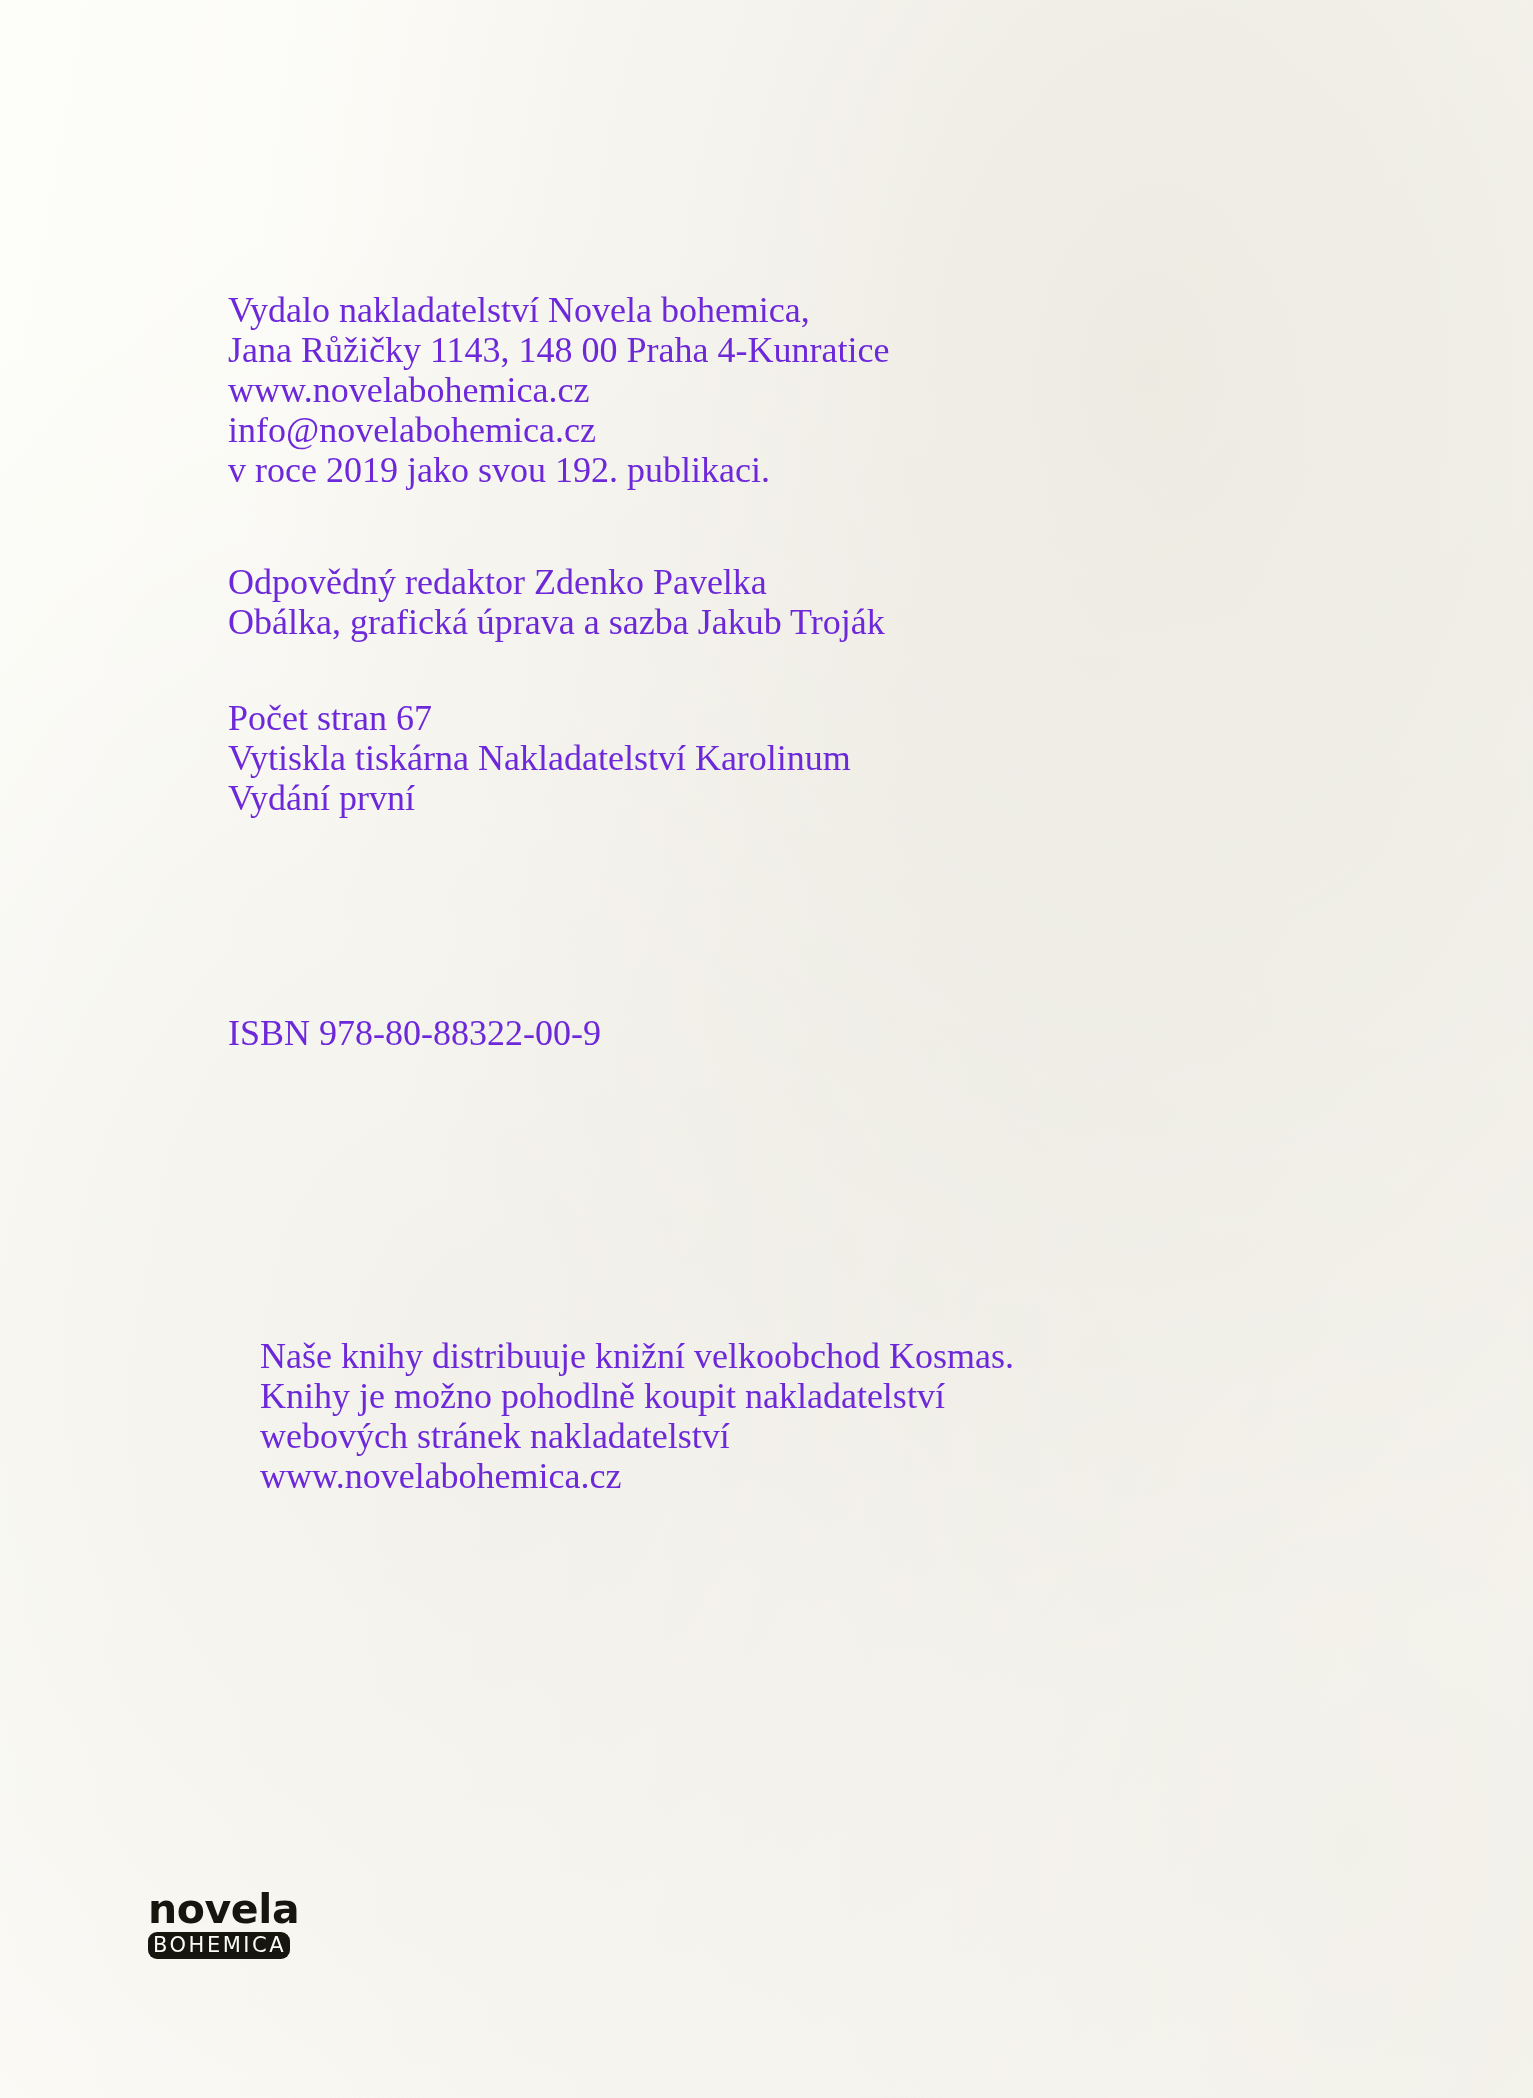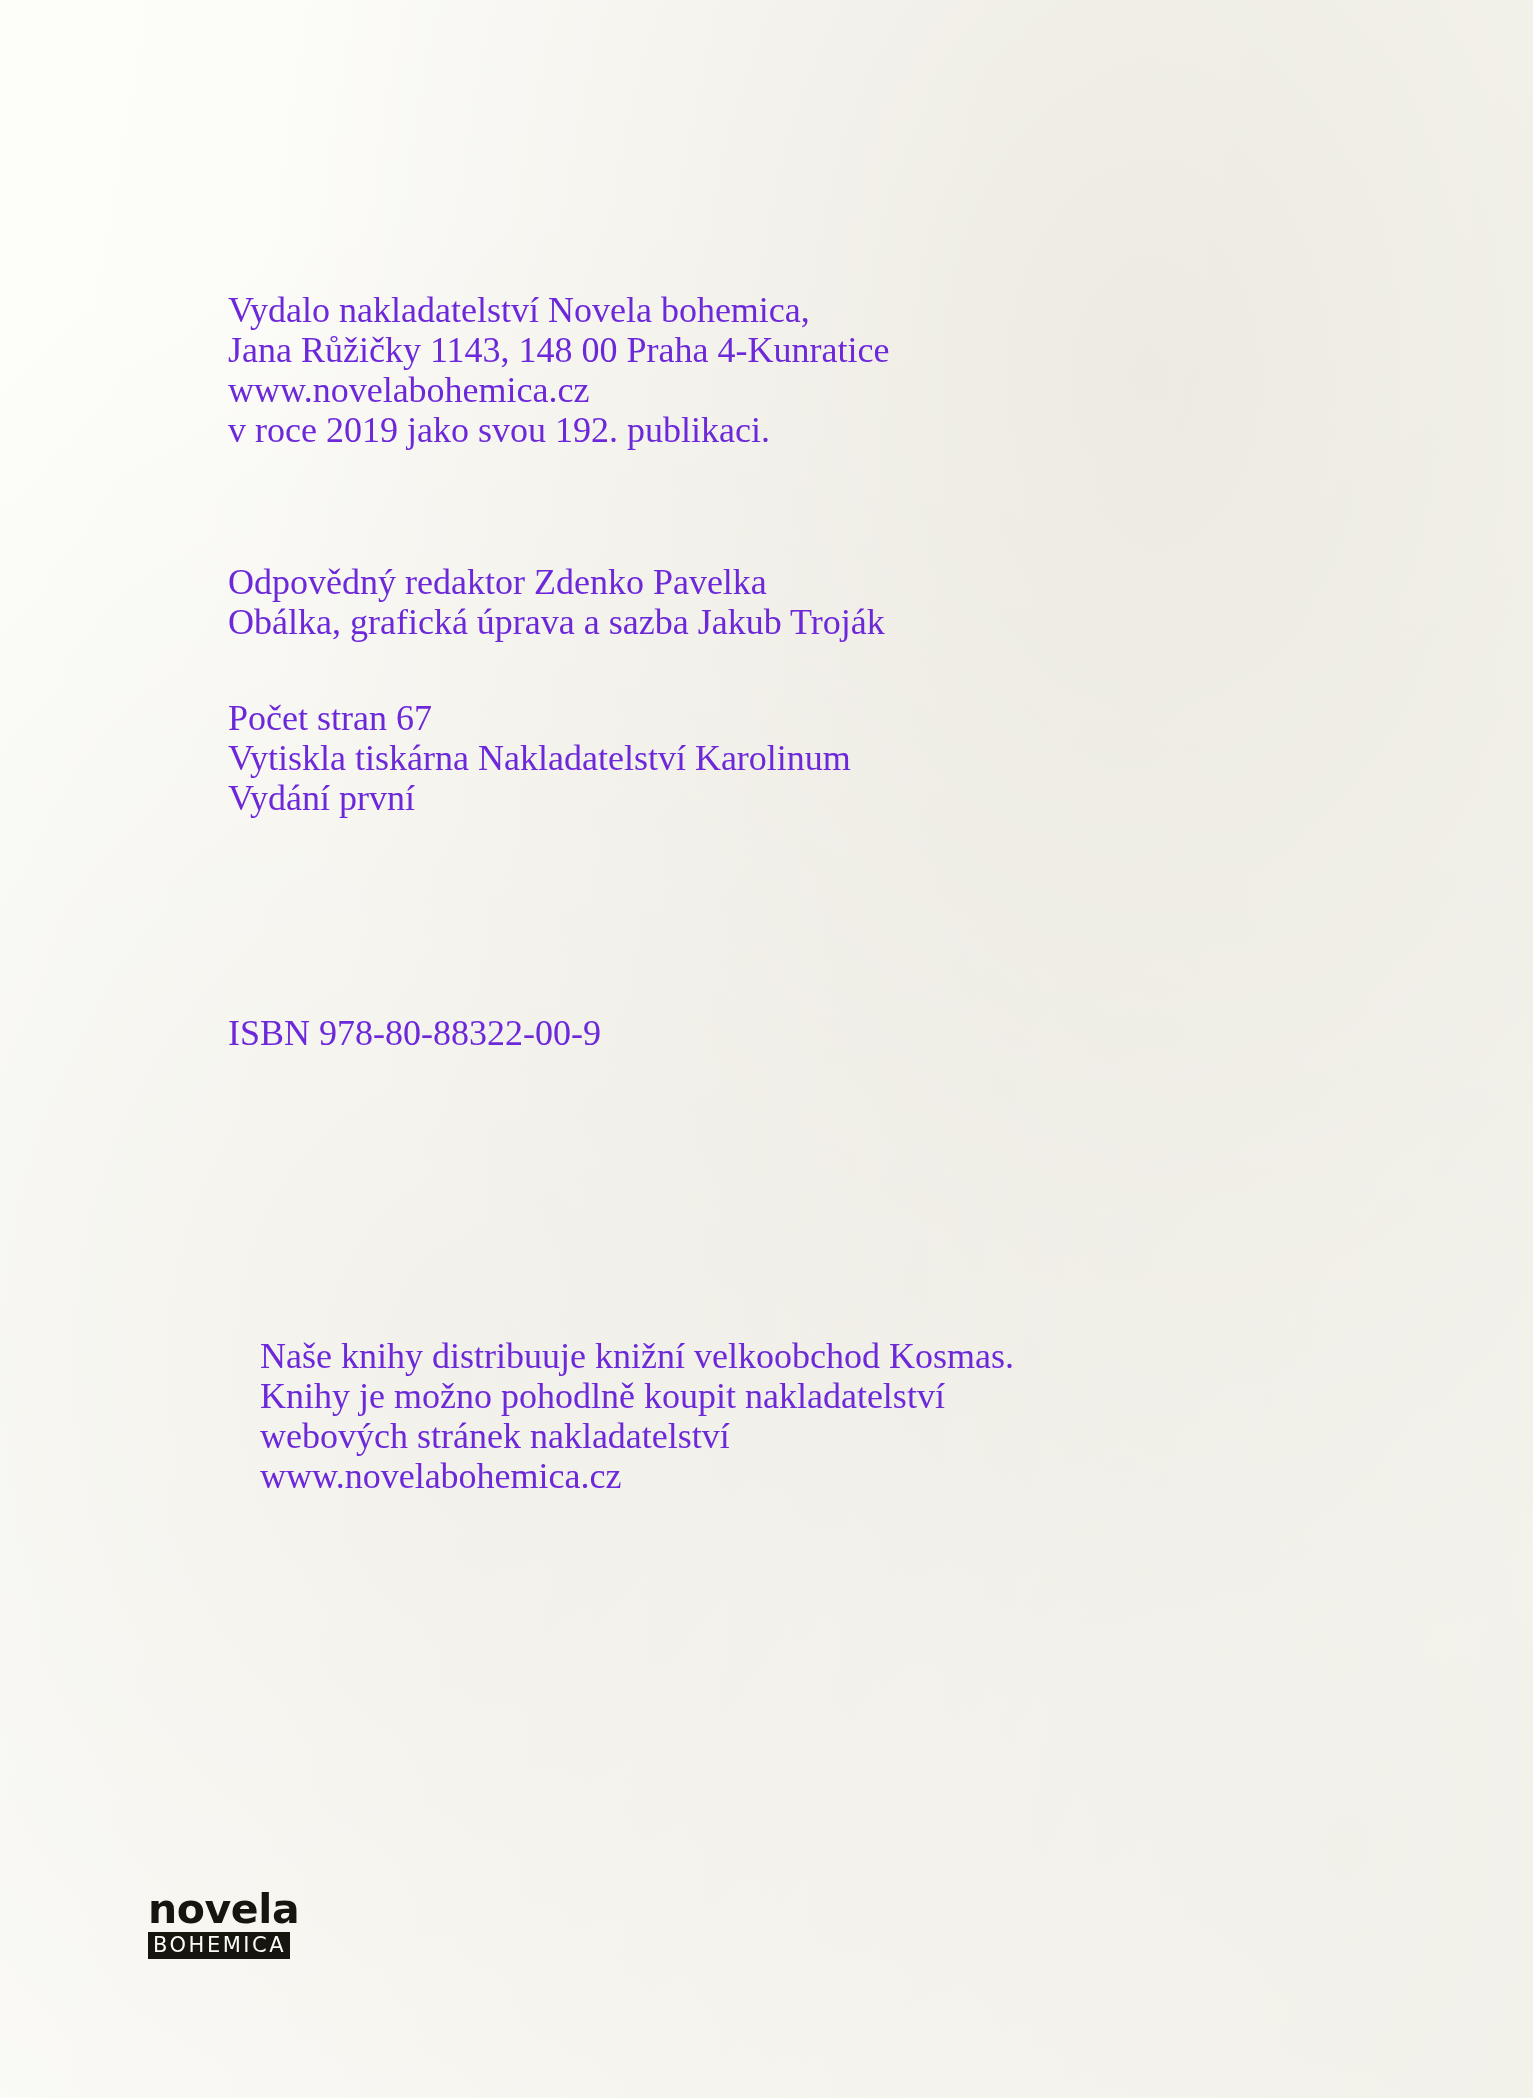--- a/index.html
+++ b/index.html
@@ -80,34 +80,36 @@
   .logo-bar {
     margin-top: 2px;
     background: #16160f;
     color: #fbfbf7;
     font-family: "DejaVu Sans", sans-serif;
     font-size: 21px;
     letter-spacing: 0.12em;
     line-height: 27px;
     padding: 0 4px 0 5px;
     display: inline-block;
+    border-radius: 9px;
   }
 </style>
 </head>
 <body>
 
 <div class="page">
 
   <div class="paper-texture"></div>
 
 
   <div class="body-block" id="publisher-block">
     <p>Vydalo nakladatelství Novela bohemica,</p>
     <p>Jana Růžičky 1143, 148 00 Praha 4-Kunratice</p>
     <p>www.novelabohemica.cz</p>
+    <p>info@novelabohemica.cz</p>
     <p>v roce 2019 jako svou 192. publikaci.</p>
   </div>
 
   <div class="body-block" id="credits-block">
     <p>Odpovědný redaktor Zdenko Pavelka</p>
     <p>Obálka, grafická úprava a sazba Jakub Troják</p>
   </div>
 
   <div class="body-block" id="print-block">
     <p>Počet stran 67</p>

